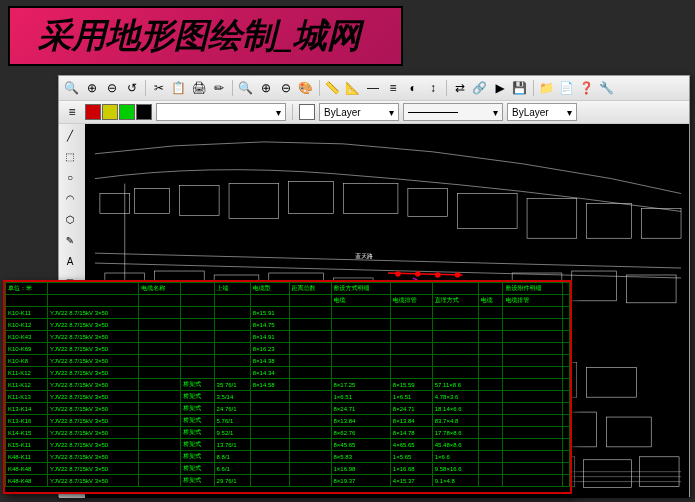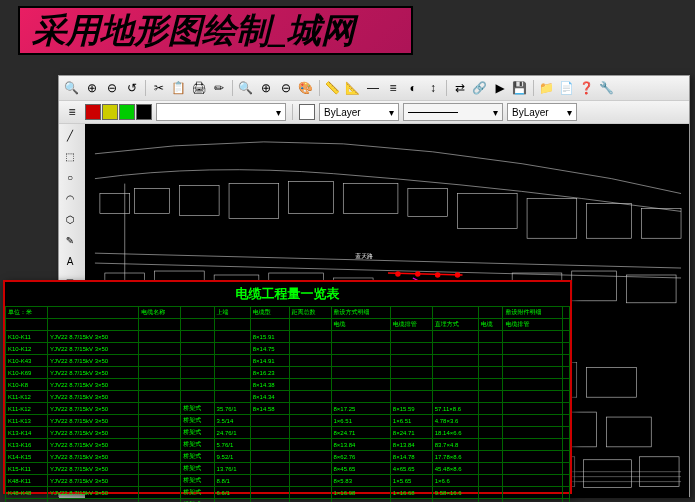--- a/index.html
+++ b/index.html
@@ -1,16 +1,16 @@
 <!DOCTYPE html>
 <html><head>
 <meta charset="utf-8">
 <style>
 body{margin:0;background:#2a2a2a;font-family:Arial,sans-serif;width:695px;height:502px;overflow:hidden;position:relative}
-.title-box{position:absolute;left:18px;top:6px;width:395px;height:49px;background:linear-gradient(135deg,#e91e63,#c2185b,#ad1457);border:2px solid #000;display:flex;align-items:center;padding-left:12px;box-sizing:border-box}
+.title-box{position:absolute;left:8px;top:6px;width:395px;height:60px;background:linear-gradient(135deg,#e91e63,#c2185b,#ad1457);border:2px solid #000;display:flex;align-items:center;padding-left:28px;box-sizing:border-box}
 .title-box span{font-family:"KaiTi","STKaiti",serif;font-size:34px;font-style:italic;color:#000;font-weight:bold}
 .win{position:absolute;left:58px;top:75px;width:630px;height:420px;background:#ece9d8;border:1px solid #999;box-shadow:2px 2px 6px rgba(0,0,0,.5)}
 .tb1{height:24px;background:linear-gradient(#f5f5f5,#e0e0e0);display:flex;align-items:center;padding:0 4px;gap:2px;border-bottom:1px solid #ccc}
 .icn{width:18px;height:18px;display:flex;align-items:center;justify-content:center;font-size:12px;cursor:pointer}
 .sep{width:1px;height:16px;background:#bbb;margin:0 2px}
 .tb2{height:22px;background:linear-gradient(#f5f5f5,#e0e0e0);display:flex;align-items:center;padding:0 4px;gap:4px;border-bottom:1px solid #ccc;font-size:11px}
 .swatch{width:14px;height:14px;border:1px solid #666}
 .dd{background:#fff;border:1px solid #999;height:16px;padding:0 4px;font-size:10px;display:flex;align-items:center;min-width:120px}
 .main{display:flex;height:calc(100% - 46px)}
 .ltool{width:22px;background:linear-gradient(90deg,#f0f0f0,#ddd);display:flex;flex-direction:column;padding:2px;gap:3px}
@@ -173,21 +173,20 @@
           <text x="380" y="298">K43</text>
             <text x="395" y="315">K69</text>
           <text x="272" y="135">蓝天路</text>
         </g>
       </svg>
     </div>
   </div>
 </div>
 
 <div class="ovr">
-  <div class="ovr-title">电缆工程量一览表</div>
   <table class="tbl">
     <thead>
         <tr id="hdr">
           <th>单位：米</th>
           <th></th>
           <th>电缆名称</th>
           <th></th>
           <th>上端</th>
           <th>电缆型</th>
           <th>距离总数</th>

